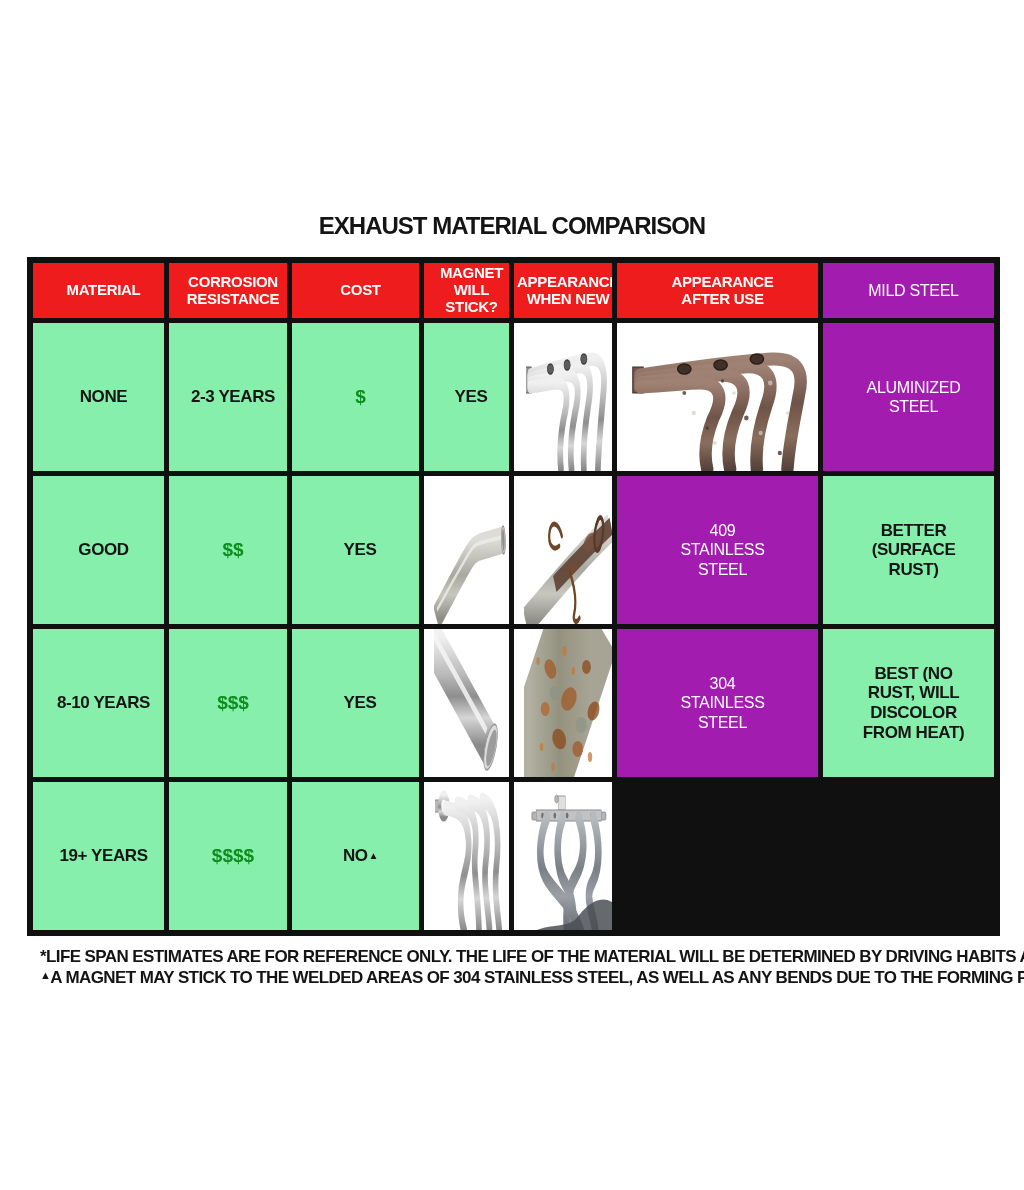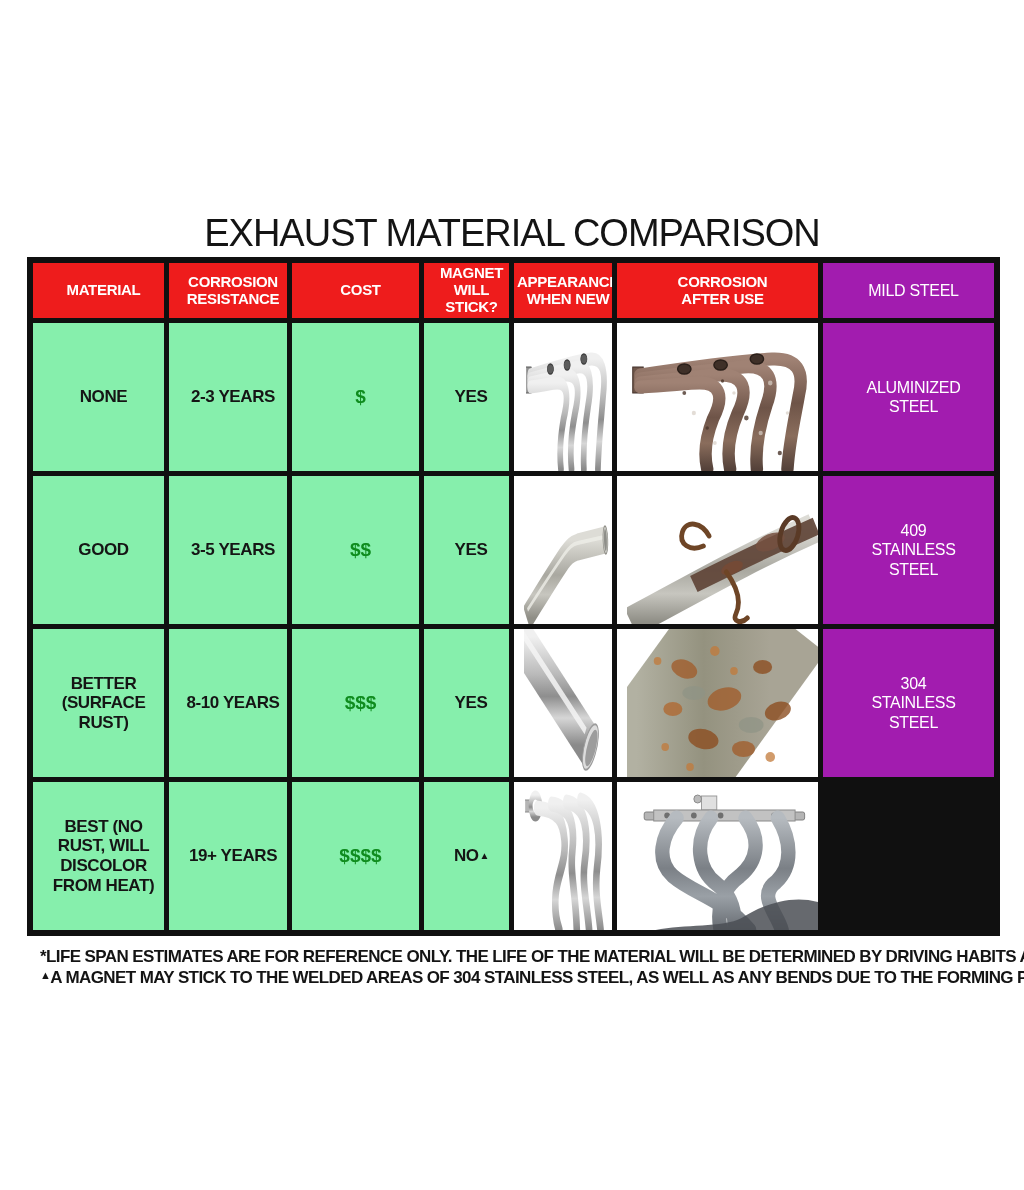--- a/index.html
+++ b/index.html
@@ -3,21 +3,21 @@
 <meta charset="utf-8">
 <style>
   html,body{margin:0;padding:0;}
   body{
     width:1024px;height:1190px;position:relative;background:#ffffff;
     font-family:"Liberation Sans",sans-serif;
     -webkit-font-smoothing:antialiased;
   }
   .title{
     position:absolute;top:212px;left:0;width:1024px;text-align:center;
-    font-size:38px;font-weight:normal;letter-spacing:-1px;color:#141414;
+    font-size:24px;font-weight:bold;letter-spacing:-1px;color:#141414;
     font-stretch:condensed;white-space:nowrap;
   }
   .tbl{
     position:absolute;left:27px;top:257px;width:973px;height:679px;
     background:#101010;border:6px solid #101010;box-sizing:border-box;
     display:grid;
     grid-template-columns:131px 118px 127px 85px 98px 201px 171px;
     grid-template-rows:55px 148px 148px 148px 148px;
     gap:5px;
   }
@@ -101,21 +101,21 @@
   <div class="cell hcell">
       <span>COST</span>
     </div>
   <div class="cell hcell">
       <span>MAGNET WILL STICK?</span>
     </div>
   <div class="cell hcell">
       <span>APPEARANCE WHEN NEW</span>
     </div>
   <div class="cell hcell">
-      <span>CORROSION AFTER USE</span>
+      <span>APPEARANCE AFTER USE</span>
     </div>
 
   <div class="cell mat">
       <span>MILD STEEL</span>
     </div>
   <div class="cell bcell">
       <span>NONE</span>
     </div>
   <div class="cell bcell">
       <span>2-3 YEARS</span>
@@ -167,23 +167,20 @@
       </g>
     </svg>
   </div>
 
   <div class="cell mat">
       <span>ALUMINIZED STEEL</span>
     </div>
   <div class="cell bcell">
       <span>GOOD</span>
     </div>
-  <div class="cell bcell">
-      <span>3-5 YEARS</span>
-    </div>
   <div class="cell bcell cost">
       <span>$$</span>
     </div>
   <div class="cell bcell">
       <span>YES</span>
       <sup class="mk"></sup>
     </div>
   <div class="cell photo">
     <svg viewBox="0 0 200 148" preserveAspectRatio="none">
       <path d="M6 142 C40 118 70 96 92 82 C102 76 108 73 122 71 L184 64" fill="none" stroke="url(#gDull)" stroke-width="27"></path>

